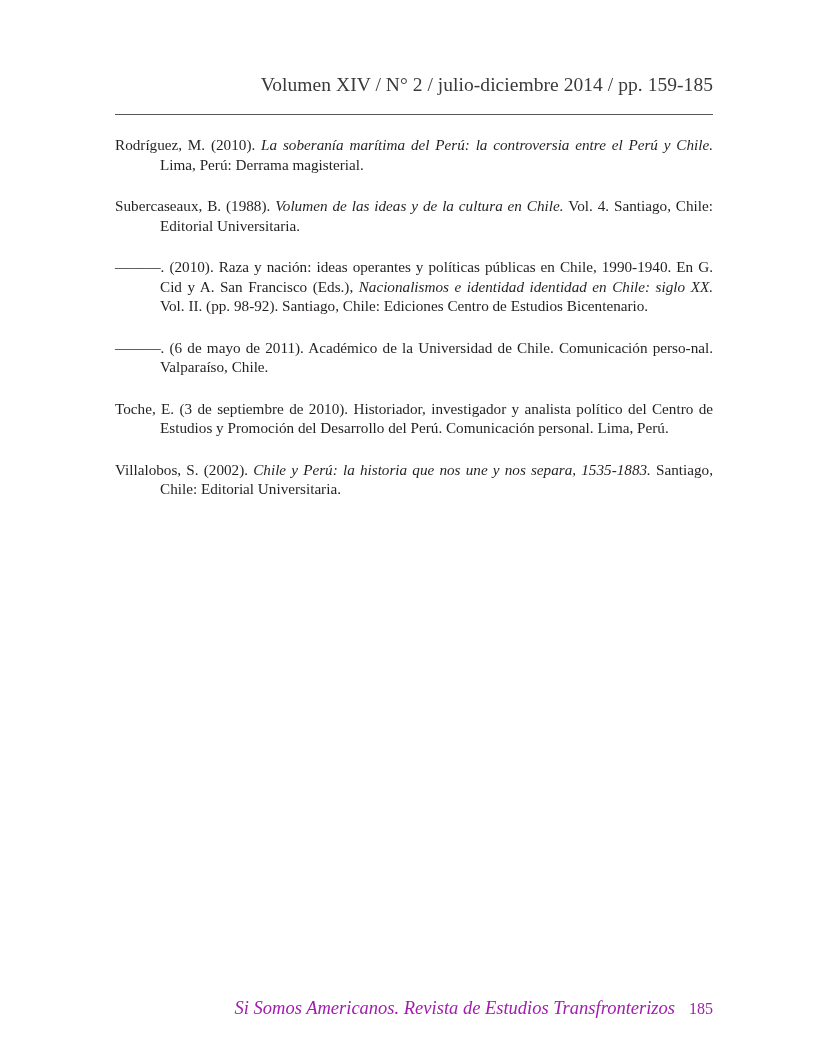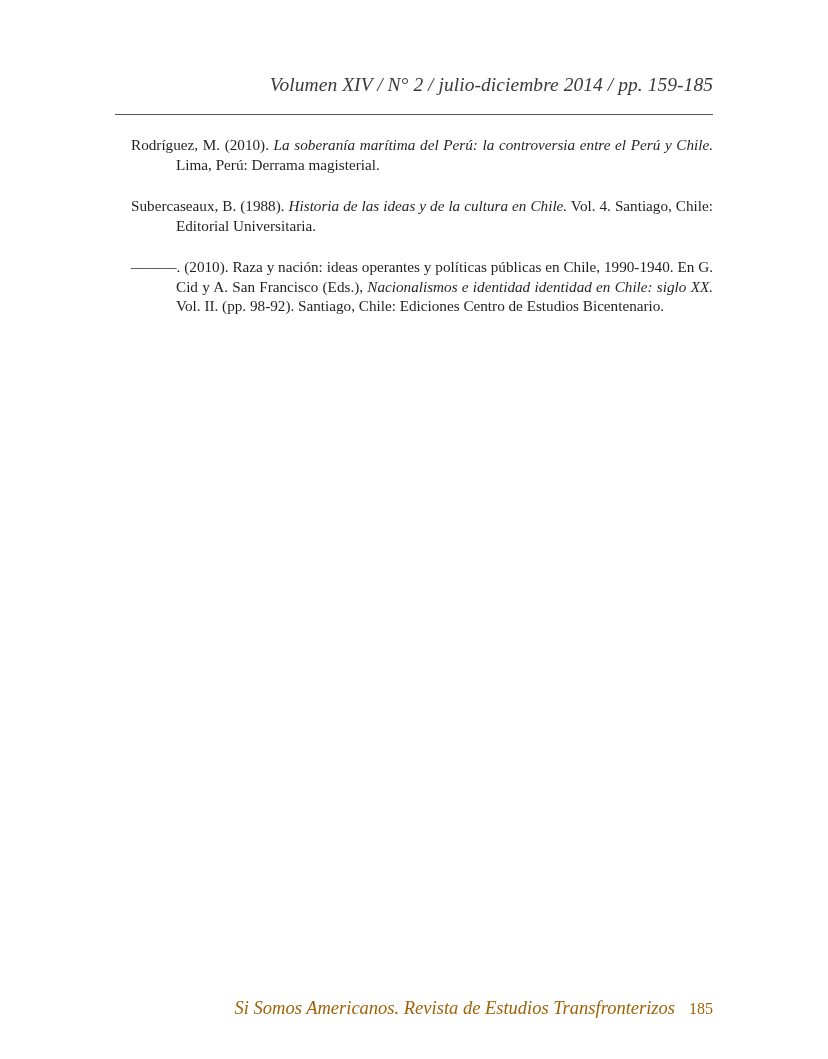--- a/index.html
+++ b/index.html
@@ -1,37 +1,40 @@
 <!DOCTYPE html>
 <html><head>
 <meta charset="utf-8">
 <style>
   html, body { margin: 0; padding: 0; background: #ffffff; }
   body { width: 828px; height: 1059px; position: relative; overflow: hidden;
          font-family: "Liberation Serif", "DejaVu Serif", serif; color: #231f20; }
   .header { position: absolute; left: 115px; width: 598px; top: 74px; text-align: right;
-            font-style: italic; font-size: 19.5px; color: #3a3a3a; letter-spacing: 0.05px; }
+            font-size: 19.5px; color: #3a3a3a; letter-spacing: 0.05px; }
   .rule { position: absolute; left: 115px; width: 598px; top: 114px; height: 0;
           border-top: 1.5px solid #555555; }
   .refs { position: absolute; left: 115px; width: 598px; top: 135px; }
   .ref { font-size: 15.2px; line-height: 19.5px; text-align: justify;
-         padding-left: 45px; text-indent: -45px; margin: 0 0 22px 16px; }
+         padding-left: 45px; text-indent: -45px; margin: 0 0 22px 0; }
   .ref i { font-style: italic; }
   .footer { position: absolute; left: 115px; width: 598px; top: 998px; text-align: right;
-            font-size: 18.5px; color: #a16207; }
+            font-size: 18.5px; color: #a21caf; }
   .footer .journal { font-style: italic; }
   .footer .page { margin-left: 14px; font-size: 16px; }
 </style>
 </head>
 <body>
 
 <div class="header">Volumen XIV / N° 2 / julio-diciembre 2014 / pp. 159-185</div>
 <div class="rule"></div>
 
 <div class="refs">
   <p class="ref"><span>Rodríguez, M. (2010). </span><i>La soberanía marítima del Perú: la controversia entre el Perú y Chile.</i><span> Lima, Perú: Derrama magisterial.</span></p>
-  <p class="ref"><span>Subercaseaux, B. (1988). </span><i>Historia de las ideas y de la cultura en Chile.</i><span> Vol. 4. Santiago, Chile: Editorial Universitaria.</span></p>
+  <p class="ref"><span>Subercaseaux, B. (1988). </span><i>Volumen de las ideas y de la cultura en Chile.</i><span> Vol. 4. Santiago, Chile: Editorial Universitaria.</span></p>
   <p class="ref"><span>———. (2010). Raza y nación: ideas operantes y políticas públicas en Chile, 1990-1940. En G. Cid y A. San Francisco (Eds.), </span><i>Nacionalismos e identidad identidad en Chile: siglo XX.</i><span> Vol. II. (pp. 98-92). Santiago, Chile: Ediciones Centro de Estudios Bicentenario.</span></p>
+  <p class="ref"><span>———. (6 de mayo de 2011). Académico de la Universidad de Chile. Comunicación perso-nal. Valparaíso, Chile.</span><i></i><span></span></p>
+  <p class="ref"><span>Toche, E. (3 de septiembre de 2010). Historiador, investigador y analista político del Centro de Estudios y Promoción del Desarrollo del Perú. Comunicación personal. Lima, Perú.</span><i></i><span></span></p>
+  <p class="ref"><span>Villalobos, S. (2002). </span><i>Chile y Perú: la historia que nos une y nos separa, 1535-1883.</i><span> Santiago, Chile: Editorial Universitaria.</span></p>
 </div>
 
 <div class="footer">
   <span class="journal">Si Somos Americanos. Revista de Estudios Transfronterizos</span><span class="page">185</span>
 </div>
 
 </body></html>

